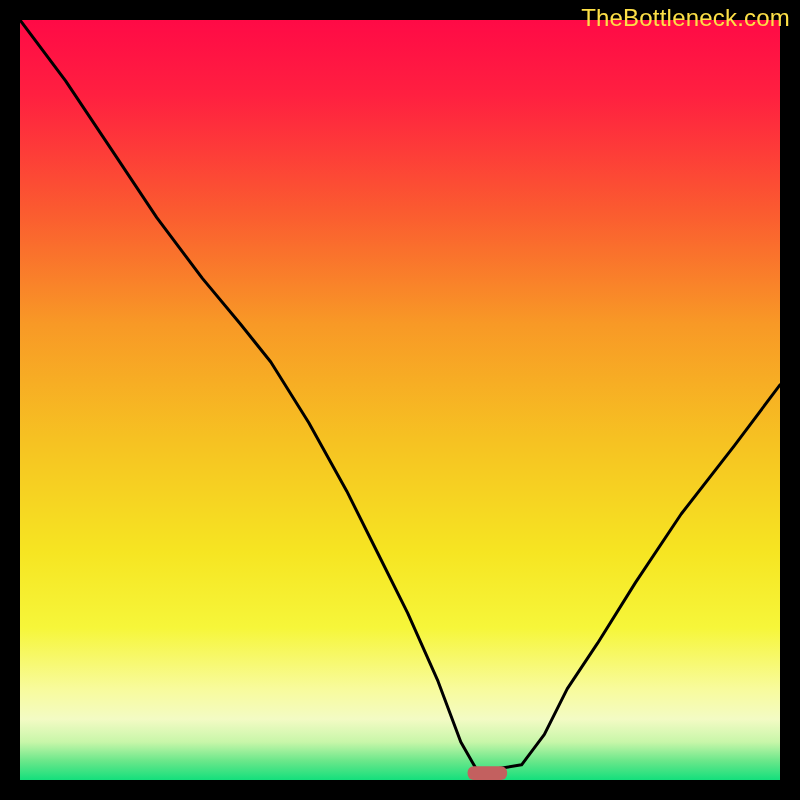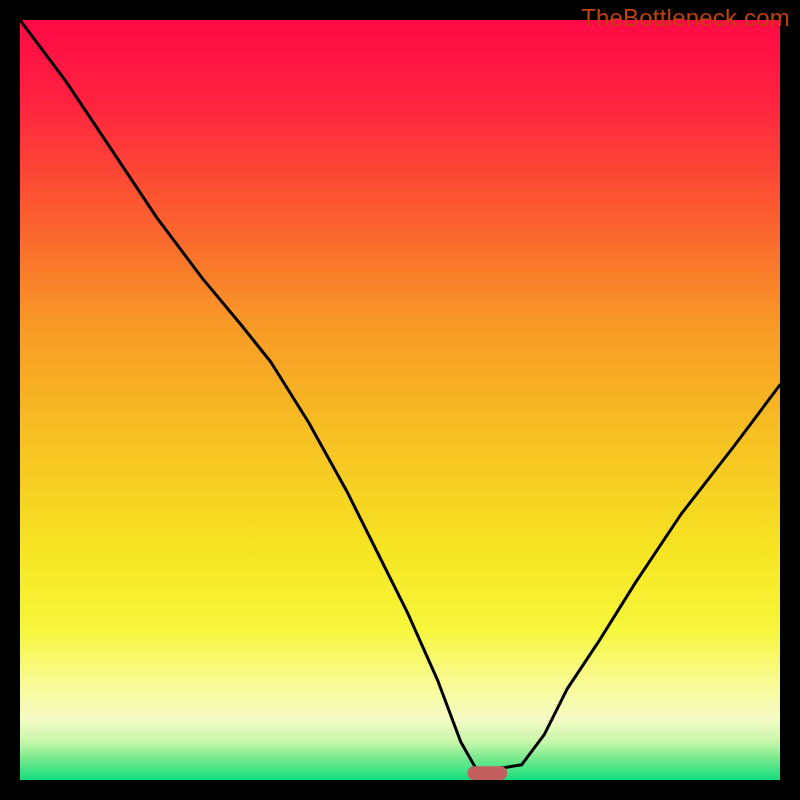--- a/index.html
+++ b/index.html
@@ -23,21 +23,21 @@
     width: 760px;
     height: 760px;
   }
   .watermark {
     position: absolute;
     top: 4px;
     right: 10px;
     font-family: Arial, Helvetica, sans-serif;
     font-size: 24px;
     font-weight: 500;
-    color: #c2410c;
+    color: #fde047;
     letter-spacing: 0.2px;
     pointer-events: none;
   }
 </style>
 </head>
 <body>
 
 <div class="frame">
   <svg class="plot" viewBox="0 0 760 760" preserveAspectRatio="none">
     <defs>

